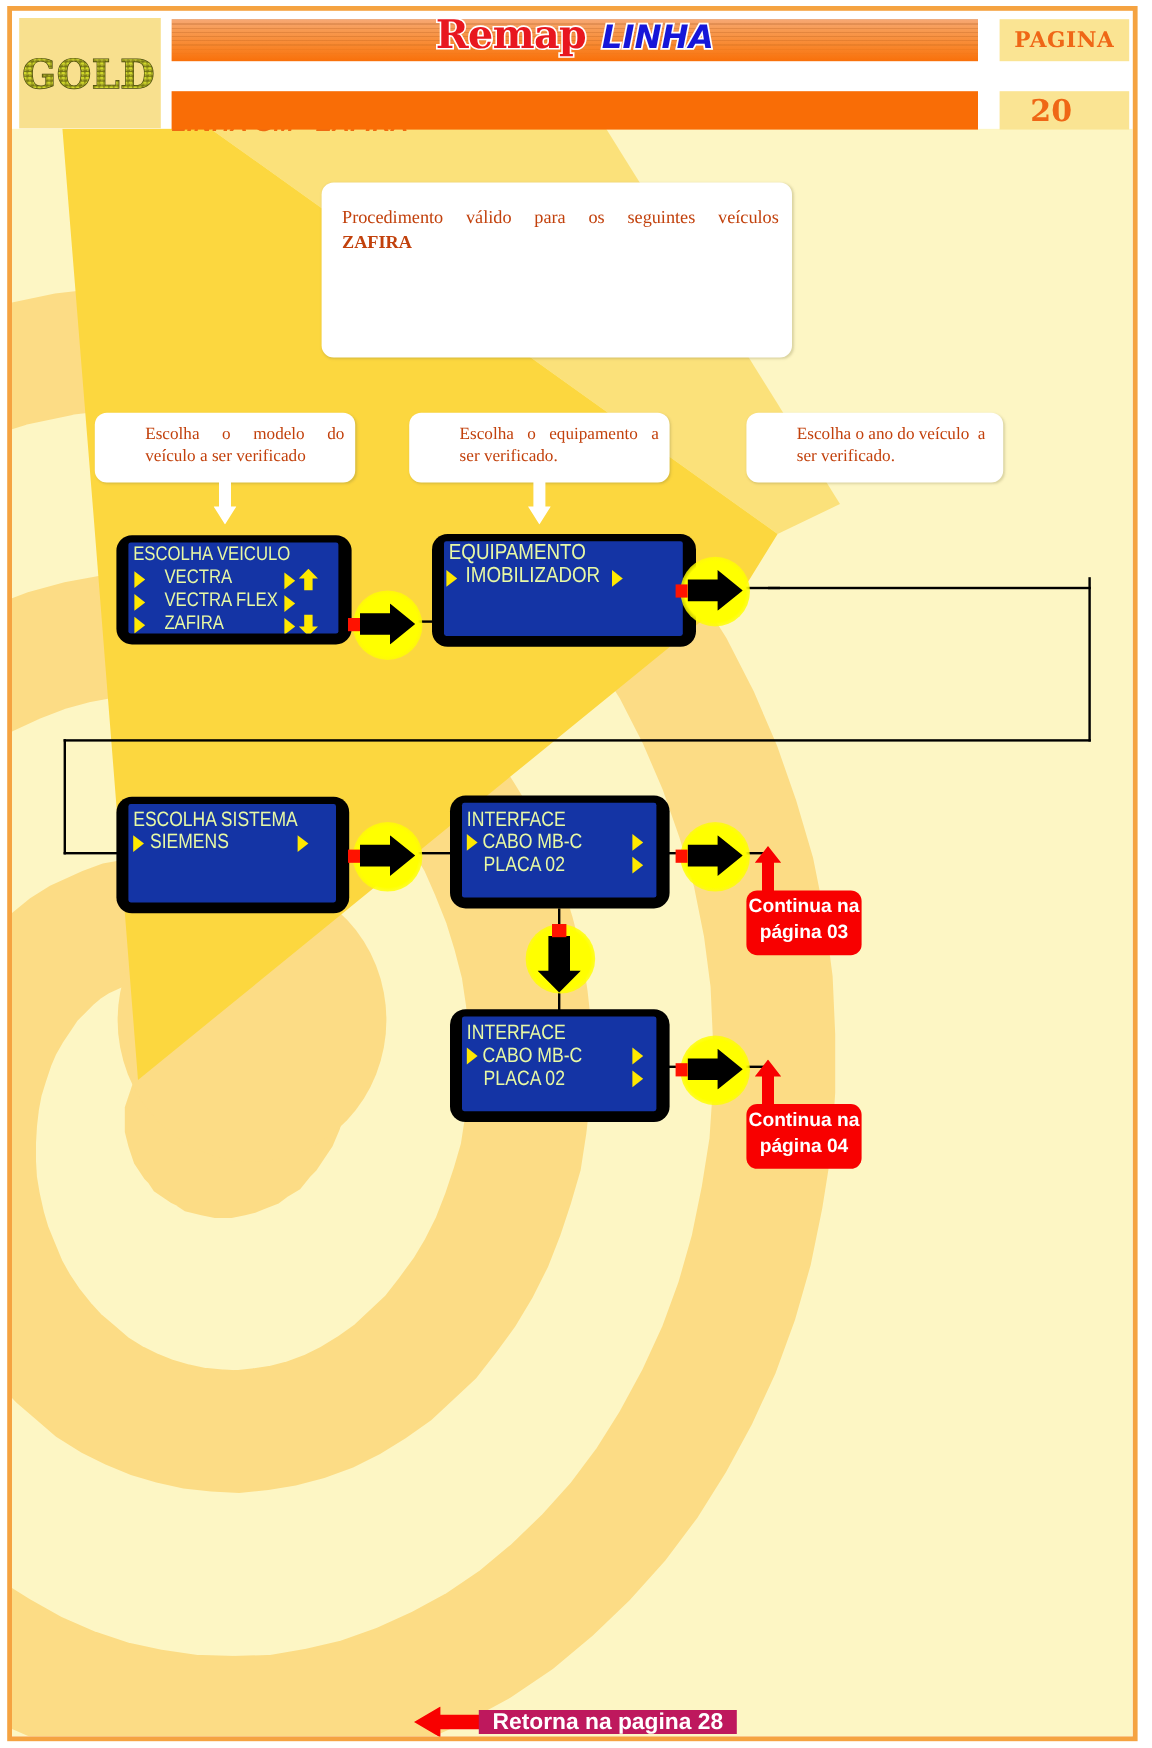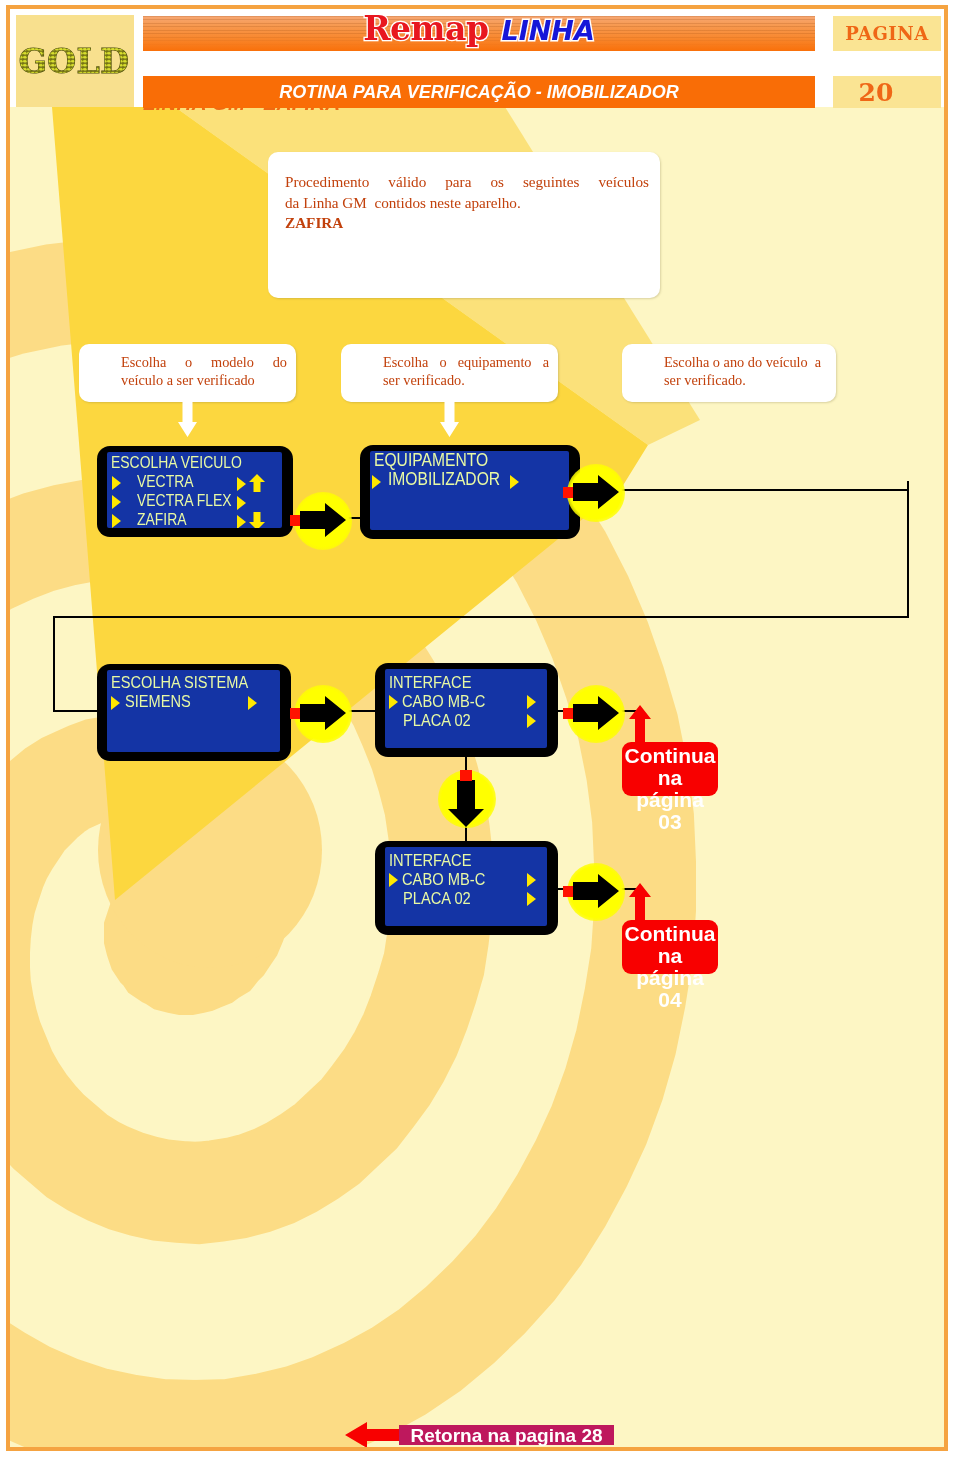--- a/index.html
+++ b/index.html
@@ -73,21 +73,21 @@
   .hline{position:absolute;background:#000;height:2px;}
   .vline{position:absolute;background:#000;width:2px;}
 
   
   .glow{position:absolute;width:58px;height:58px;border-radius:50%;
         background:radial-gradient(circle,#ffff00 0%,#ffff00 62%,rgba(255,255,0,.55) 80%,rgba(255,255,0,0) 100%);}
   .redsq{position:absolute;background:#ff1200;}
 
   
   .continua{position:absolute;background:#f80000;border-radius:9px;color:#fff;font-weight:bold;
-            font-size:21px;line-height:22px;text-align:center;font-family:"Liberation Sans",sans-serif;
+            font-size:16px;line-height:22px;text-align:center;font-family:"Liberation Sans",sans-serif;
             padding-top:3px;box-sizing:border-box;}
 
   
   #retorna{position:absolute;left:399px;top:1425px;width:215px;height:20px;background:#be185d;}
   #retorna span{display:block;line-height:21px;text-align:center;color:#fff;font-weight:bold;font-size:19px;}
 </style>
 </head>
 <body>
 
 <div id="page">
@@ -127,33 +127,31 @@
   <div id="bar1">
     <div class="stripes"></div>
     <div class="hdr-title" id="remap-line">
       <span id="remap">Remap</span><span id="light">LINHA</span>
     </div>
   </div>
 
   <div id="linha">LINHA GM - ZAFIRA</div>
 
   <div id="bar2"></div>
-  <div id="rotina">ROTINA PARA VERIFICAÇÃO -   IMOBILIZADOR</div>
 
   <div id="pagina-box">
     <div id="pagina-txt">PAGINA</div>
   </div>
   <div id="num-box">
     <div id="num-txt">20</div>
   </div>
 
   <div class="callout" id="c-main">
     <div class="inner">
       <p class="just">Procedimento válido para os seguintes veículos</p>
-      <p>da Linha GM  contidos neste aparelho.</p>
       <p class="bold">ZAFIRA</p>
     </div>
   </div>
 
   <div class="callout small-callout" id="c1">
     <div class="inner">
       <p class="sc-just">Escolha o modelo do</p>
       <p>veículo a ser verificado</p>
     </div>
   </div>

